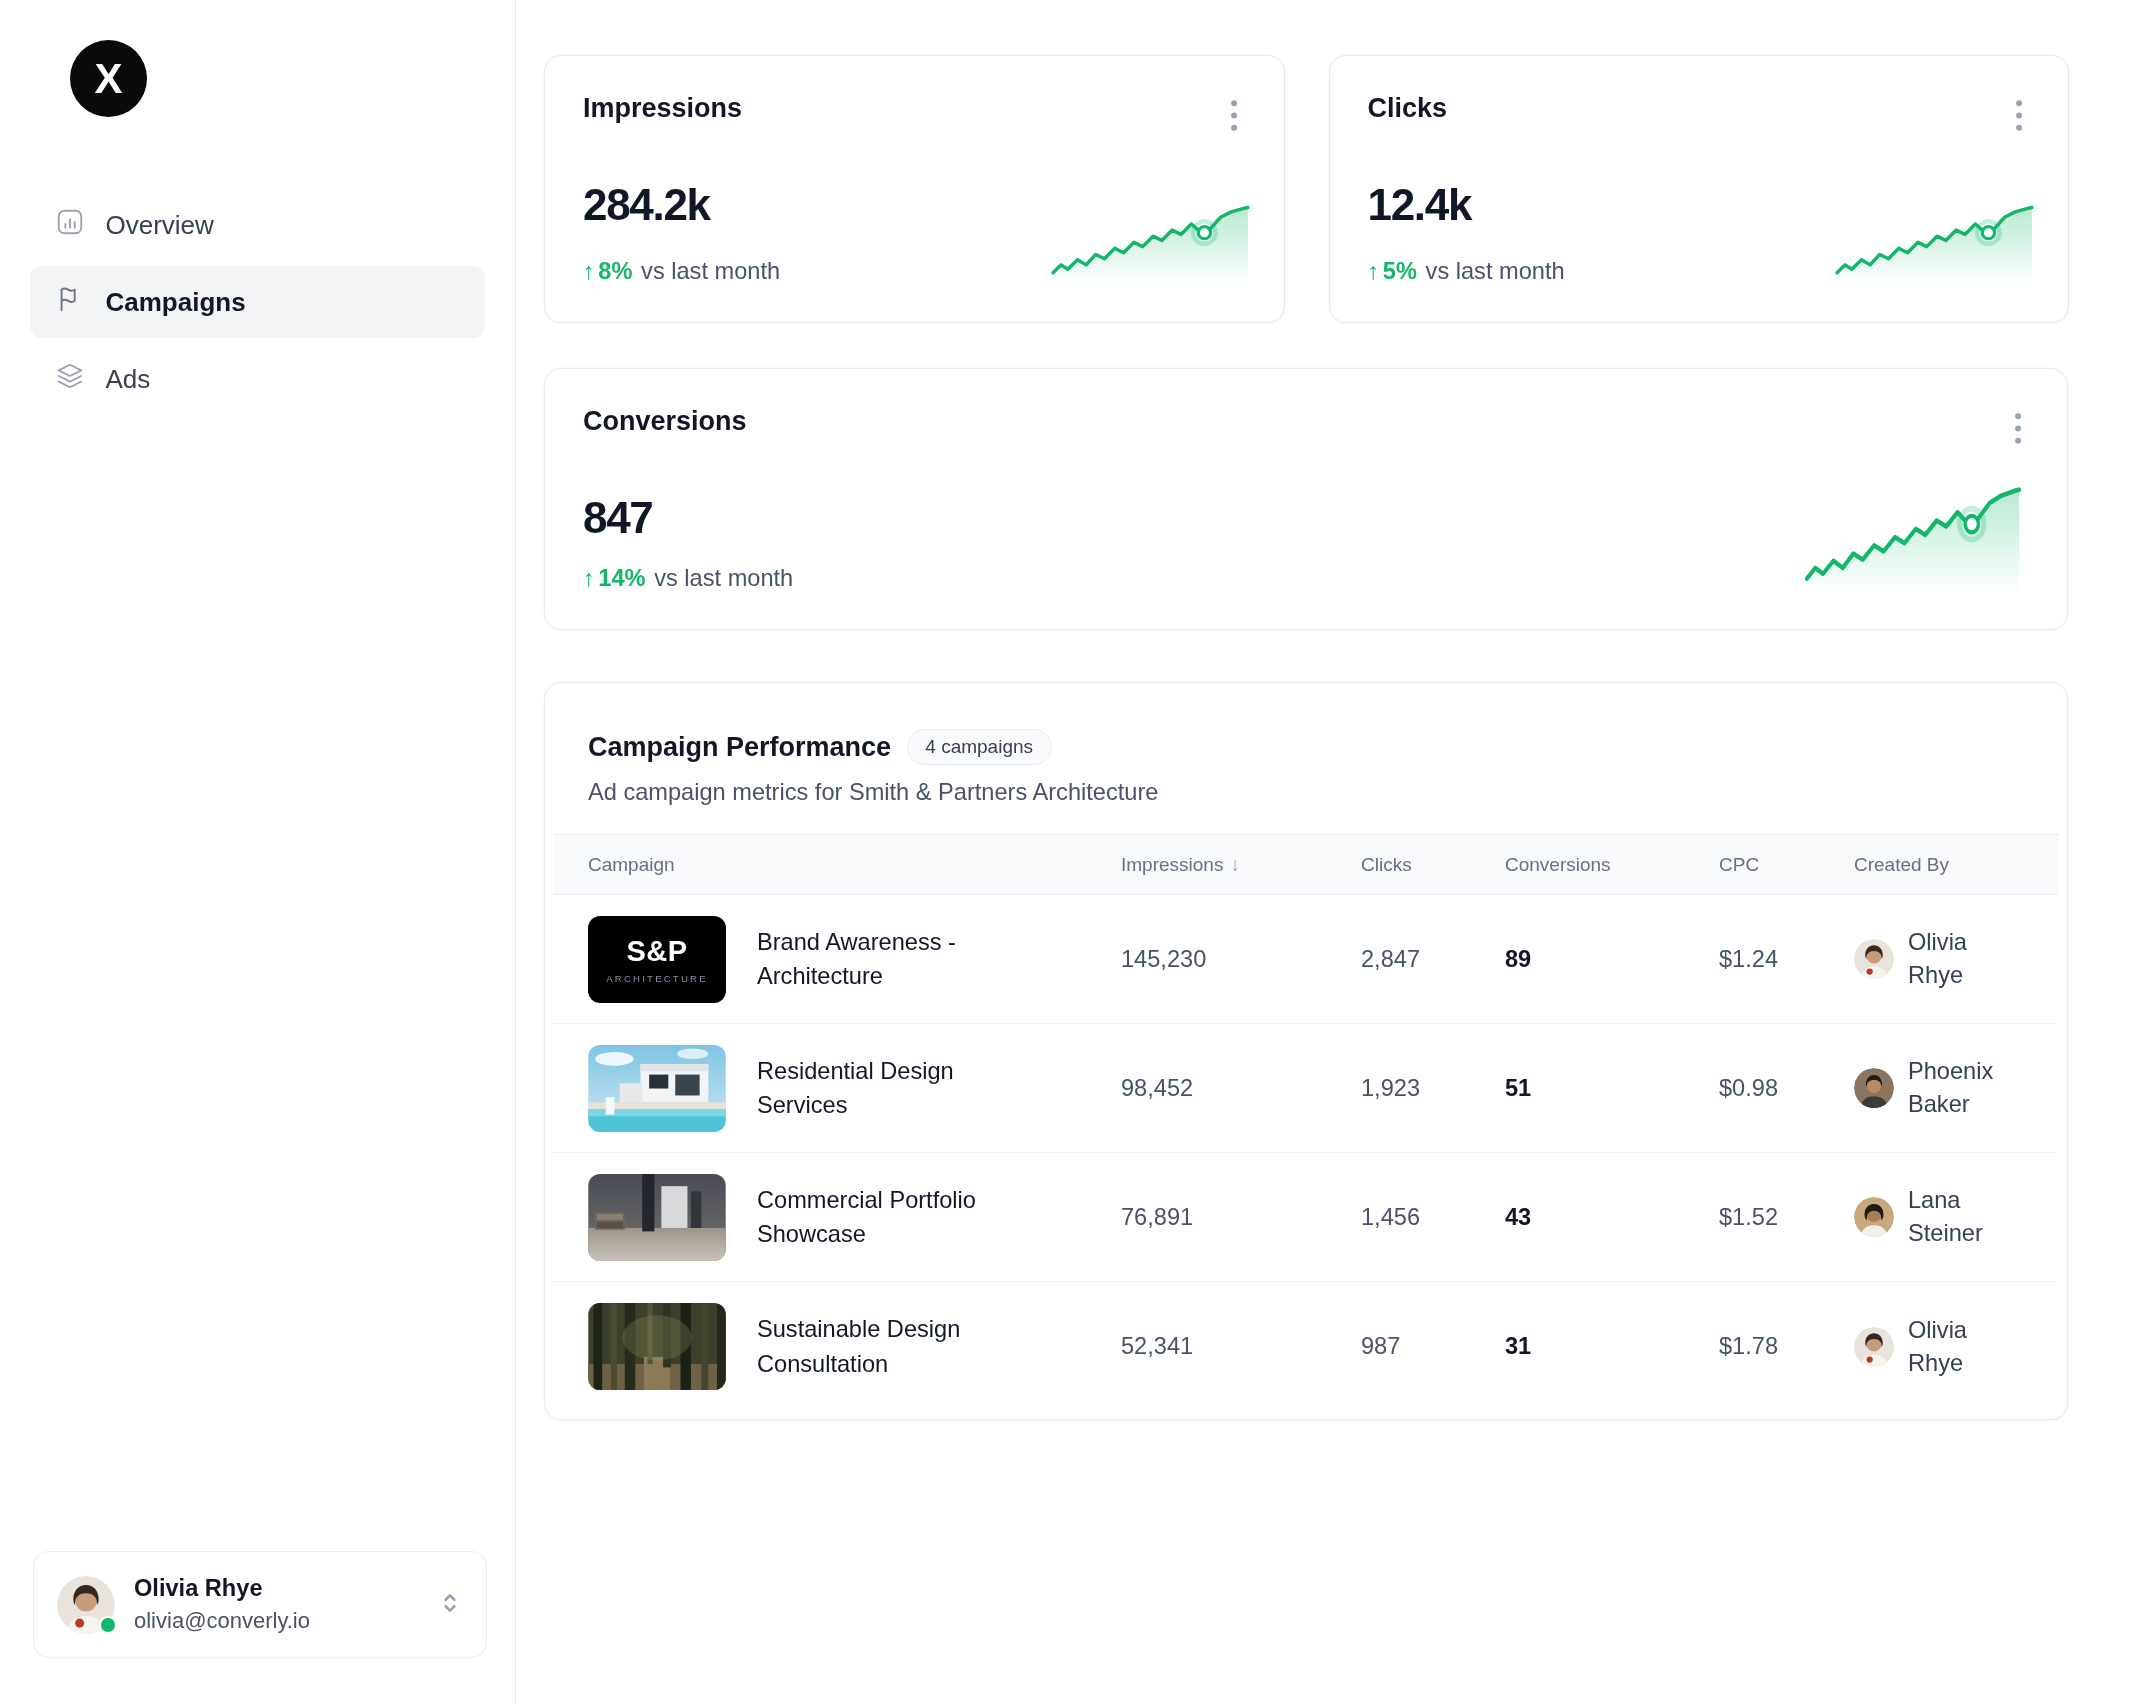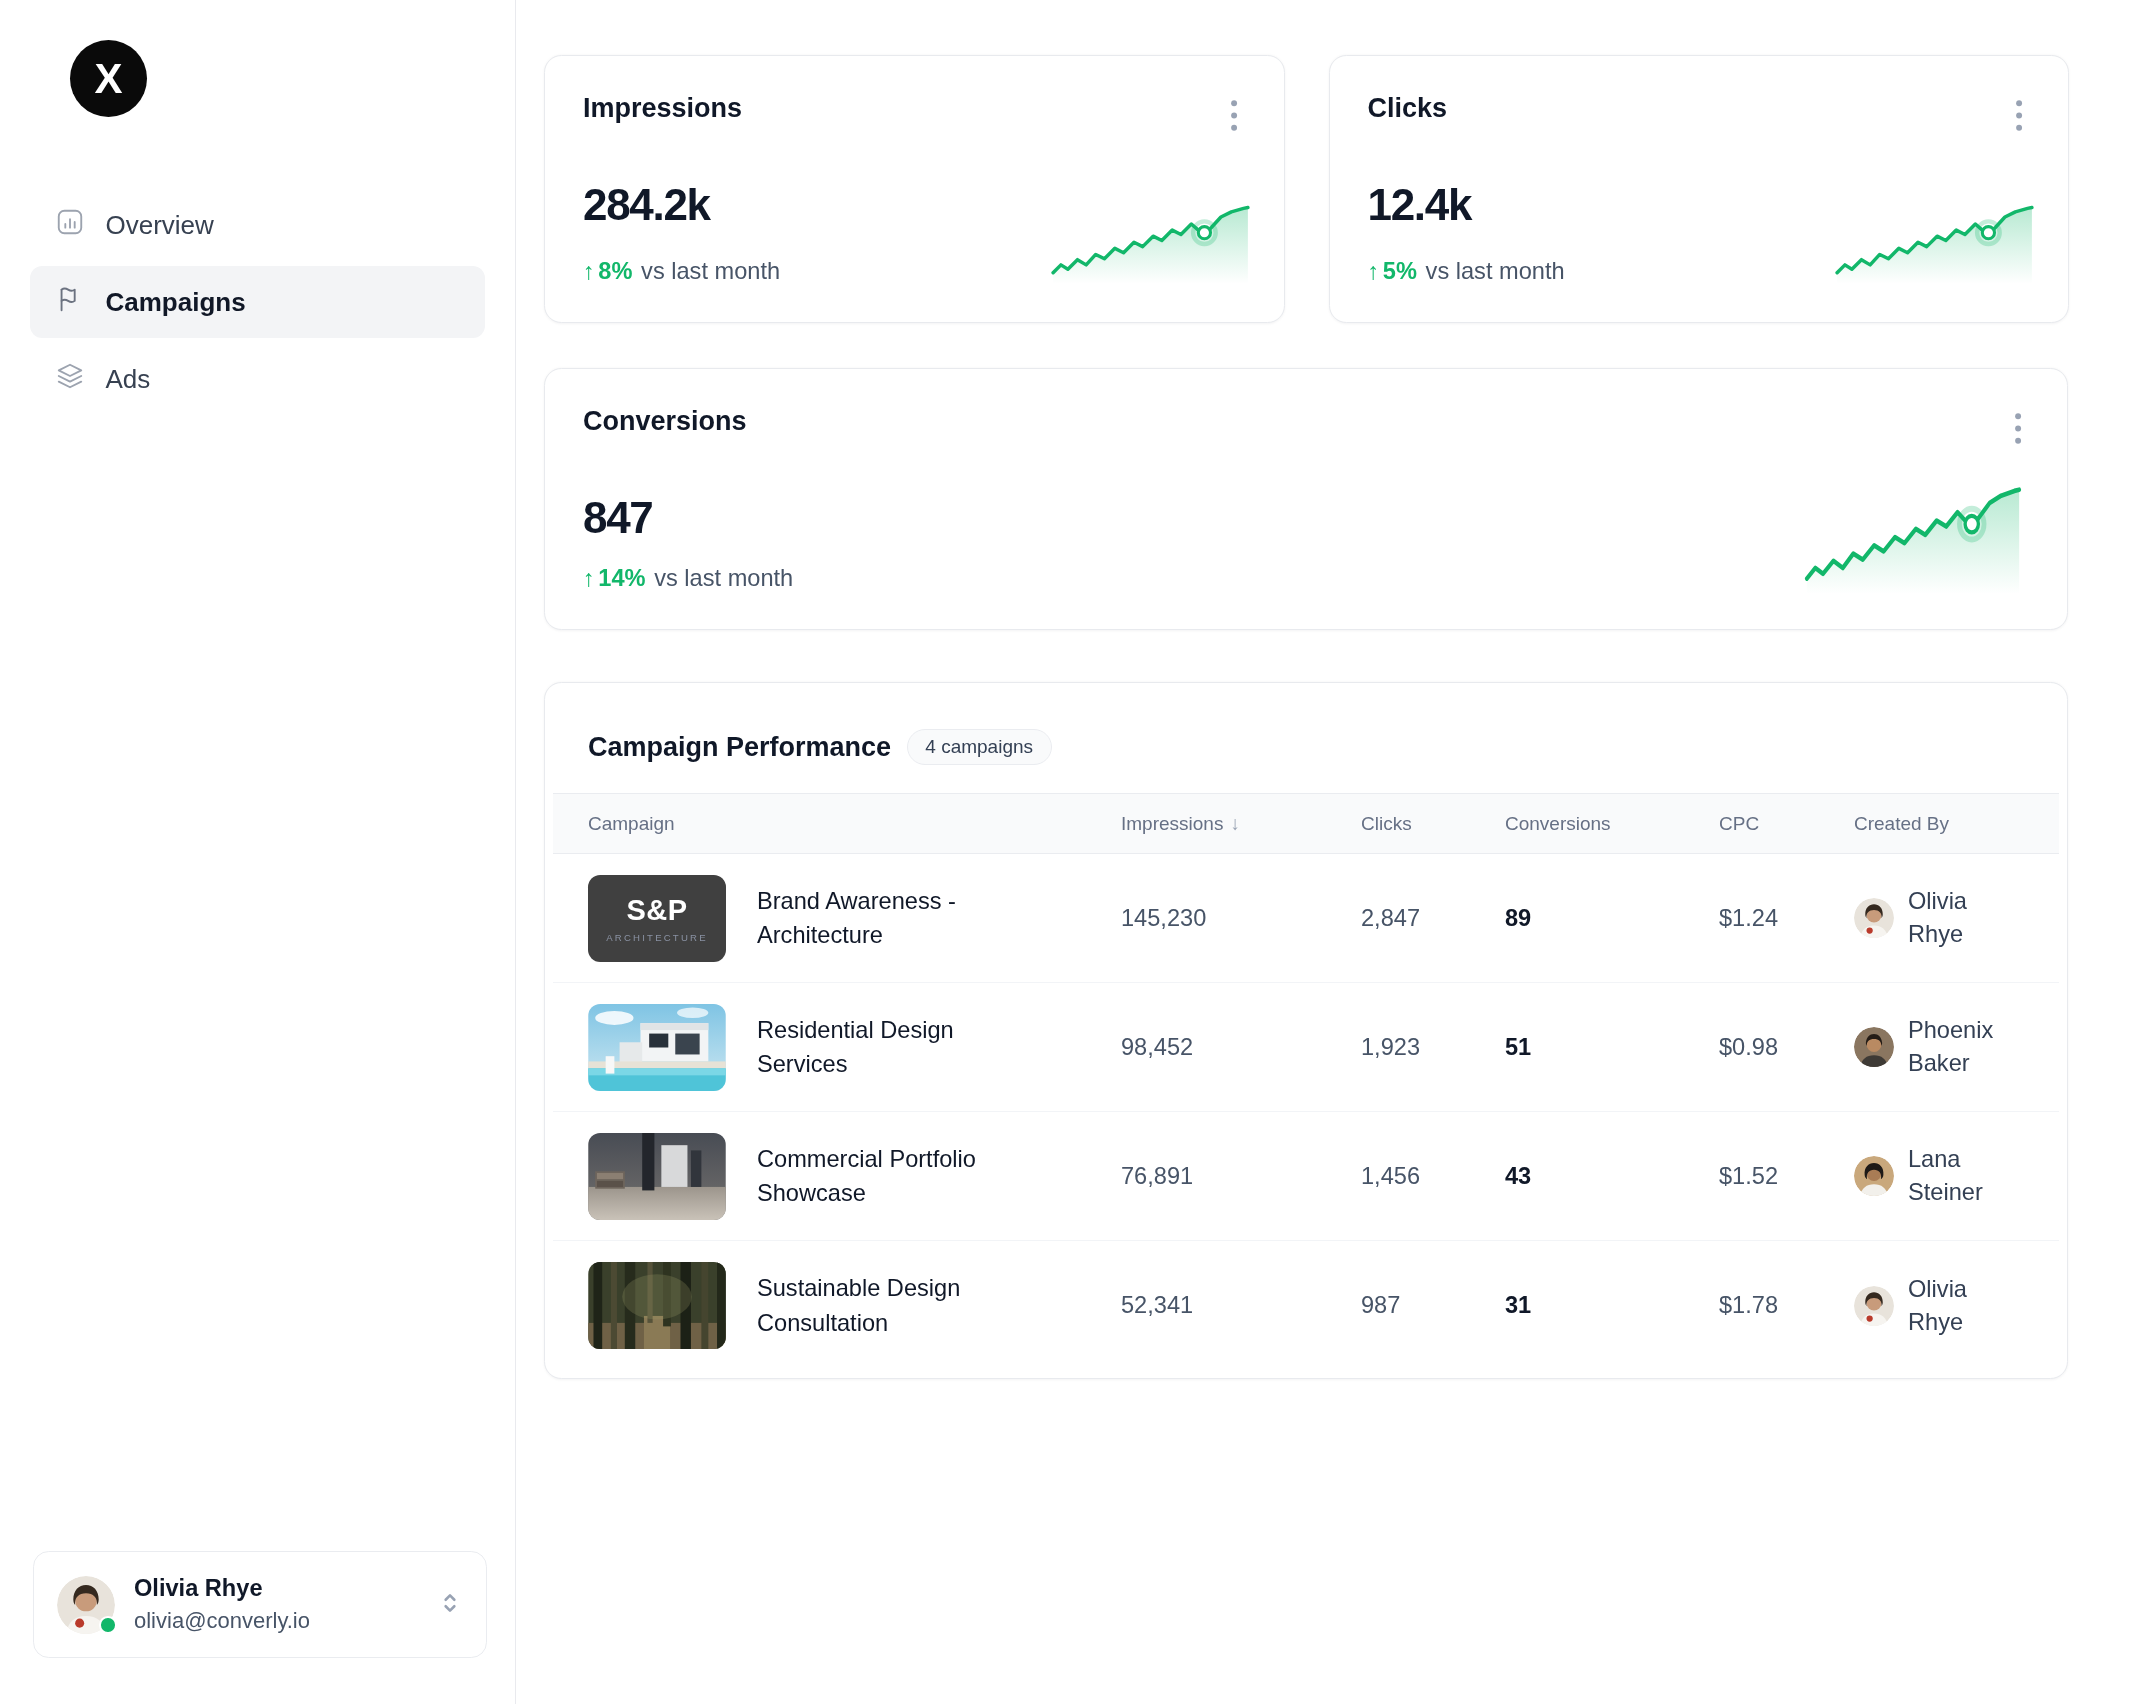--- a/index.html
+++ b/index.html
@@ -56,21 +56,21 @@
   .grid-cols { display:grid; grid-template-columns:533px 240px 144px 214px 135px 1fr; align-items:center; padding:0 35px; }
   .thead { height:61px; background:#F9FAFB; border-top:0.9px solid #EAECF0; border-bottom:0.9px solid #EAECF0; font-size:19px; font-weight:500; color:#667085; }
   .th { display:flex; align-items:center; gap:7px; cursor:pointer; }
   .sort-arrow { color:#98A2B3; font-size:19px; }
 
   .trow { height:129px; border-bottom:0.9px solid #F2F4F7; font-size:23.6px; color:#475467; cursor:pointer; }
   .trow:last-child { border-bottom:none; }
   .cell-campaign { display:flex; align-items:center; gap:31px; }
   .thumb { width:138px; height:87px; border-radius:12.2px; overflow:hidden; flex:0 0 auto; }
   .thumb svg { width:138px; height:87px; display:block; }
-  .thumb-sp { background:#404040; display:flex; flex-direction:column; align-items:center; justify-content:center; gap:5.2px; }
+  .thumb-sp { background:#000000; display:flex; flex-direction:column; align-items:center; justify-content:center; gap:5.2px; }
   .thumb-sp .sp-title { color:#fff; font-weight:700; font-size:29px; letter-spacing:0.4px; }
   .thumb-sp .sp-sub { color:#8A92A3; font-size:9.6px; letter-spacing:2.2px; font-family:Liberation Sans, sans-serif; }
   .camp-name { font-size:23.6px; font-weight:500; color:#101828; line-height:1.45; max-width:288px; }
   .cell-conv { font-weight:700; color:#101828; }
   .cell-created { display:flex; align-items:center; gap:14px; color:#344054; }
   .mini-avatar svg { width:40px; height:40px; border-radius:50%; display:block; flex:0 0 auto; }
   .created-name { line-height:1.4; max-width:140px; }
 </style>
 </head>
 <body>
@@ -233,20 +233,21 @@
         <circle cx="177" cy="33" r="7" fill="#fff" stroke="#12B76A" stroke-width="3.5"></circle>
       </svg>
     </section>
 
     <section class="card table-card">
       <div class="table-head">
         <div class="table-title-row">
           <h2 class="table-title">Campaign Performance</h2>
           <span class="badge">4 campaigns</span>
         </div>
+        <p class="table-subtitle">Ad campaign metrics for Smith &amp; Partners Architecture</p>
       </div>
 
       <div class="grid-cols thead">
         <div class="th">
             <span>Campaign</span>
           </div>
         <div class="th">
             <span>Impressions</span>
             <span class="sort-arrow">↓</span>
           </div>

